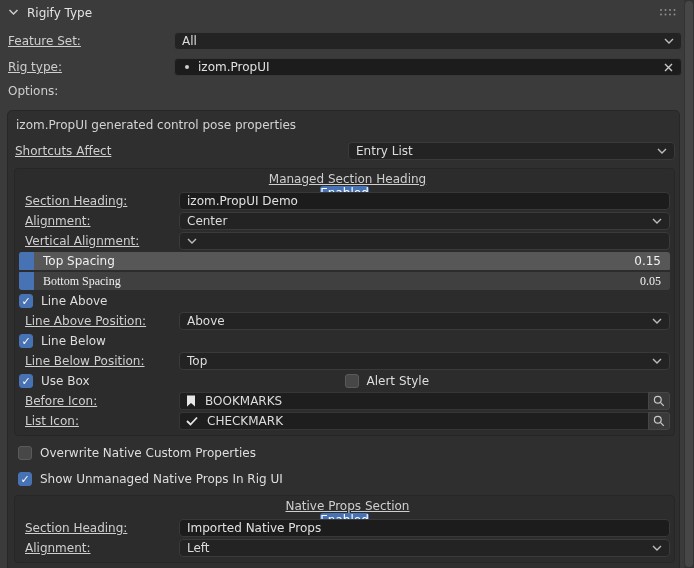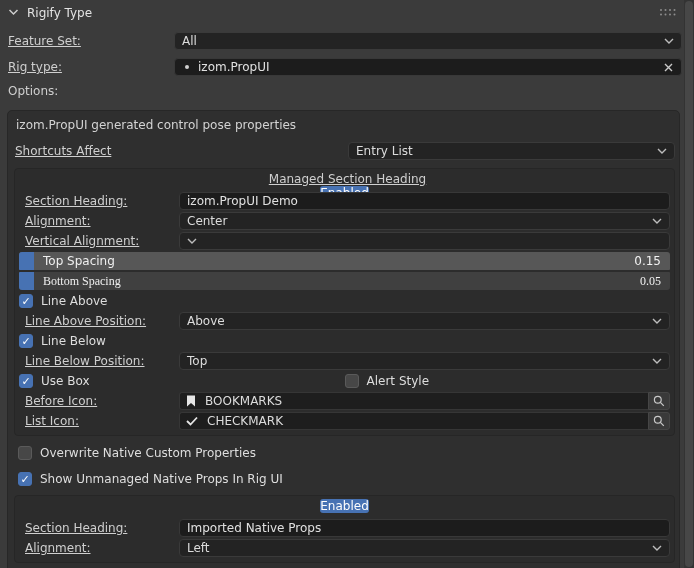--- a/index.html
+++ b/index.html
@@ -284,20 +284,21 @@
       <span class="cb"></span>
       <span class="cblabel">Overwrite Native Custom Properties</span>
     </div>
     <div class="cbrow outer-cbrow">
       <span class="cb checked"></span>
       <span class="cblabel">Show Unmanaged Native Props In Rig UI</span>
     </div>
 
     <div class="subbox">
       <div class="row-btn">
+        <div class="plabel">Native Props Section</div>
         <div class="enabled-btn">Enabled</div>
       </div>
 
       <div class="prow">
         <div class="plabel">Section Heading:</div>
         <div class="widget textfield">
           <span>Imported Native Props</span>
         </div>
       </div>
 

